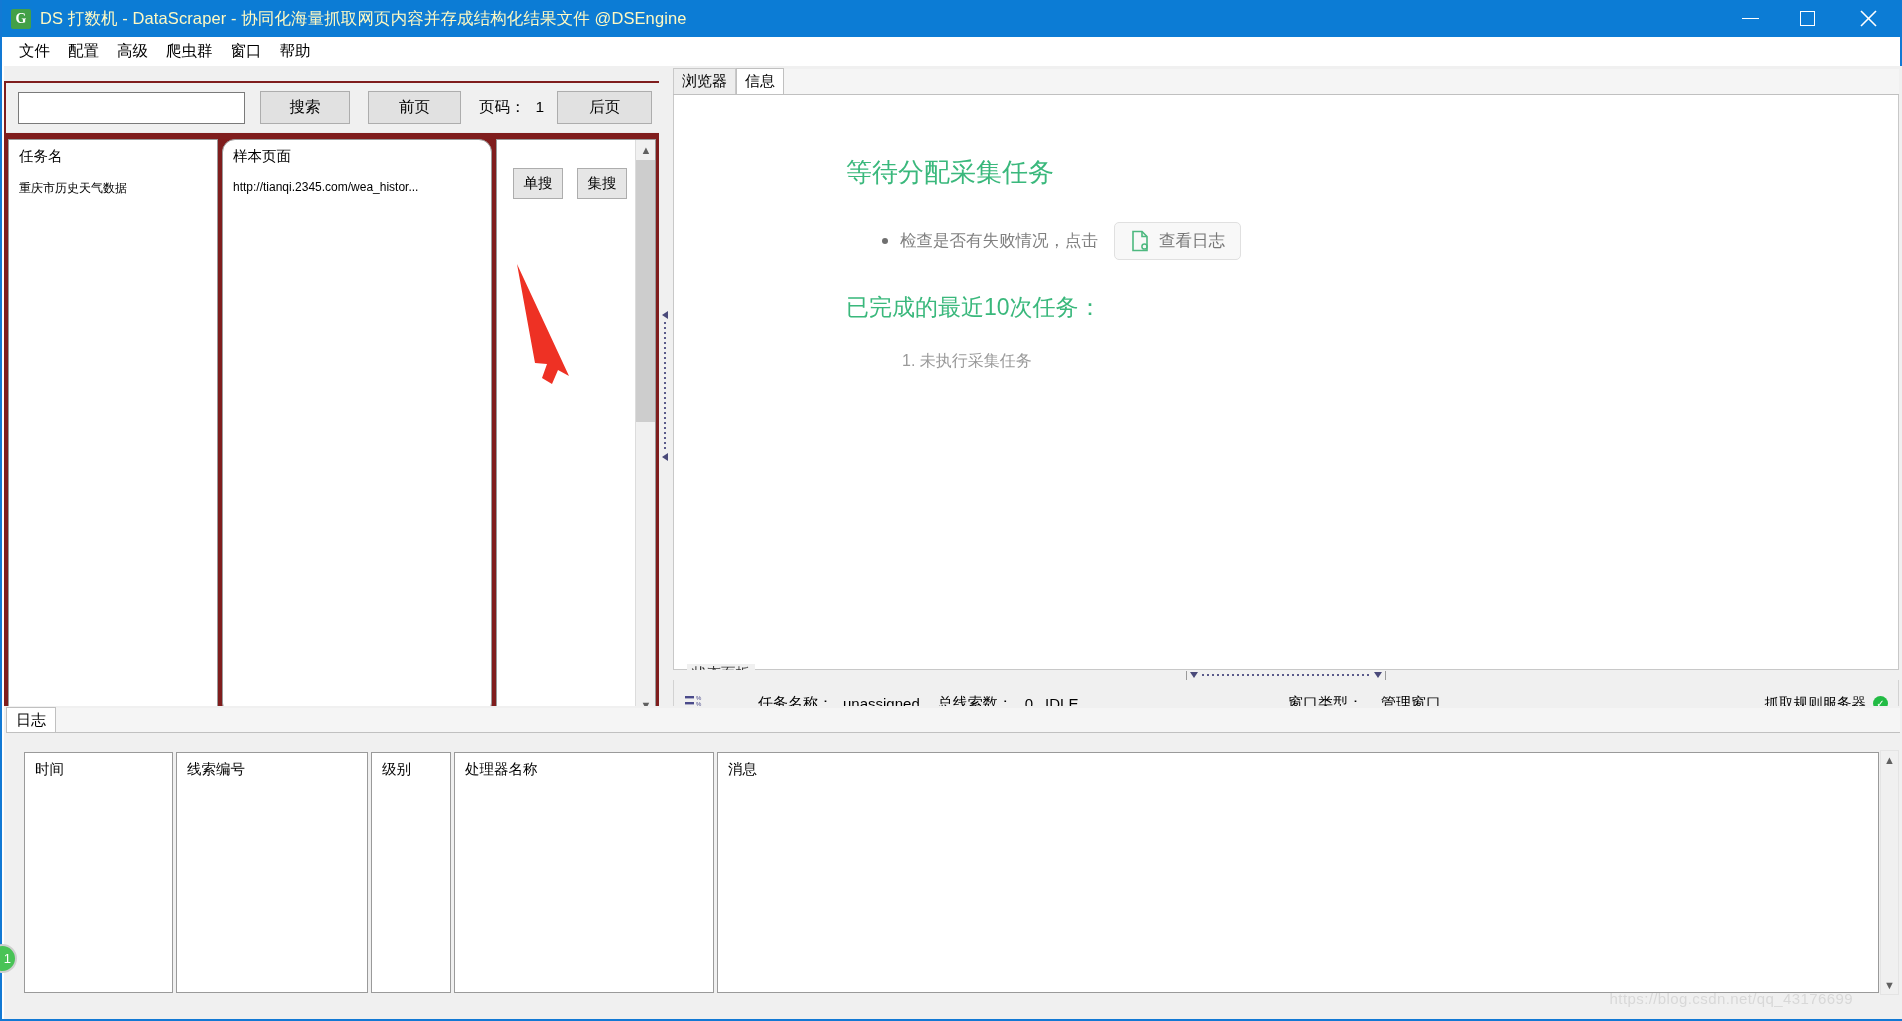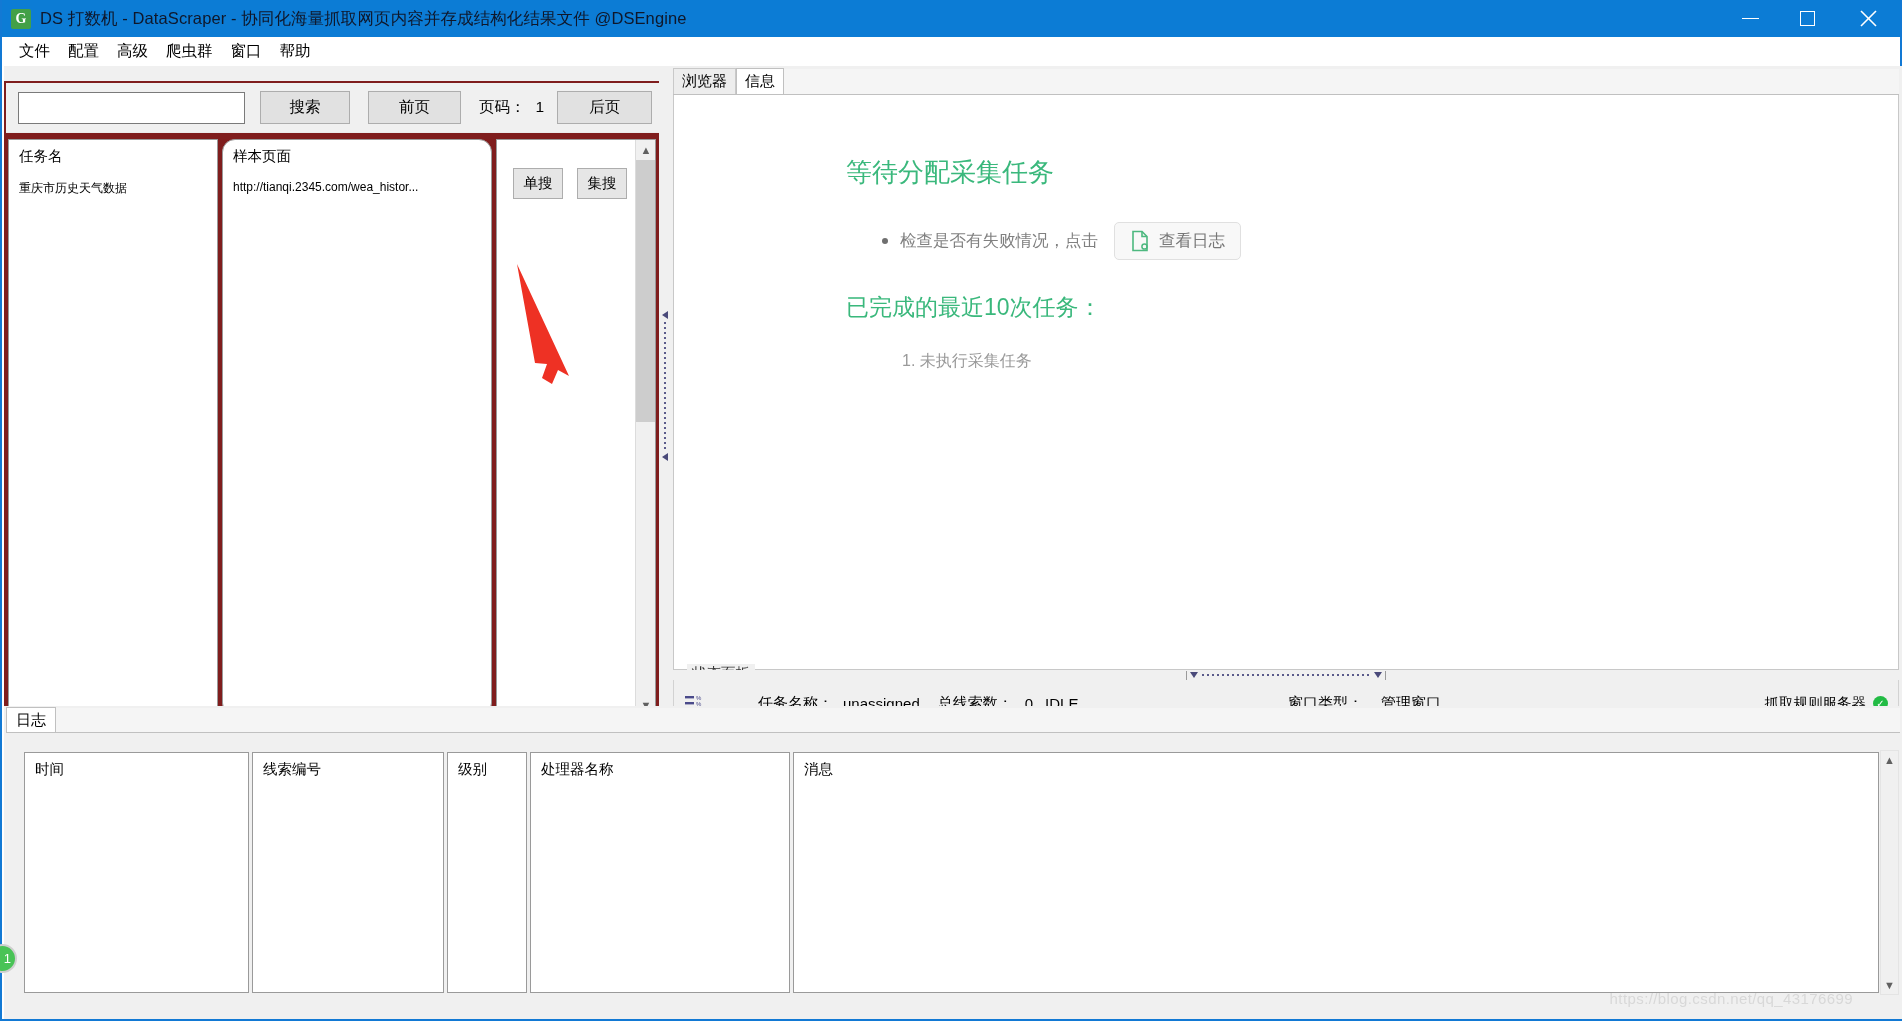--- a/index.html
+++ b/index.html
@@ -27,21 +27,21 @@
   }
   .tb-logo {
     width: 20px; height: 20px; margin-left: 9px; margin-right: 9px;
     background: #43a047; color: #ffffff;
     font-size: 14px; font-weight: bold;
     display: flex; align-items: center; justify-content: center;
     border-radius: 2px;
     font-family: "Liberation Serif", serif;
   }
   .tb-title {
-    color: #0f172a; font-size: 16.5px; letter-spacing: 0.1px;
+    color: #fef9c3; font-size: 16.5px; letter-spacing: 0.1px;
     white-space: nowrap;
   }
   .tb-spacer { flex: 1; }
   .tb-btn {
     width: 57px; height: 37px;
     display: flex; align-items: center; justify-content: center;
     color: #fff;
   }
   .tb-btn:last-child { width: 64px; }
   .tb-min { width: 17px; height: 1px; background: #fff; }
@@ -324,21 +324,21 @@
     width: 1855px; height: 241px;
     display: flex;
   }
   .lt-col {
     border: 1px solid #9a9a9a; background: #ffffff;
     height: 241px;
     font-size: 14.5px; color: #000;
     padding: 7px 0 0 10px;
     margin-right: 3px;
   }
-  .lt-c0 { width: 225px; }
+  .lt-c0 { width: 149px; }
   .lt-c1 { width: 80px; }
   .lt-c2 { width: 192px; }
   .lt-c3 { width: 260px; }
   .lt-c4 { flex: 1; margin-right: 0; }
 
   .logsb {
     position: absolute; right: 3px; top: 44px; width: 19px; height: 245px;
     background: #f0f0f0; border: 1px solid #e4e4e4;
   }
   .logsb-arrow {

